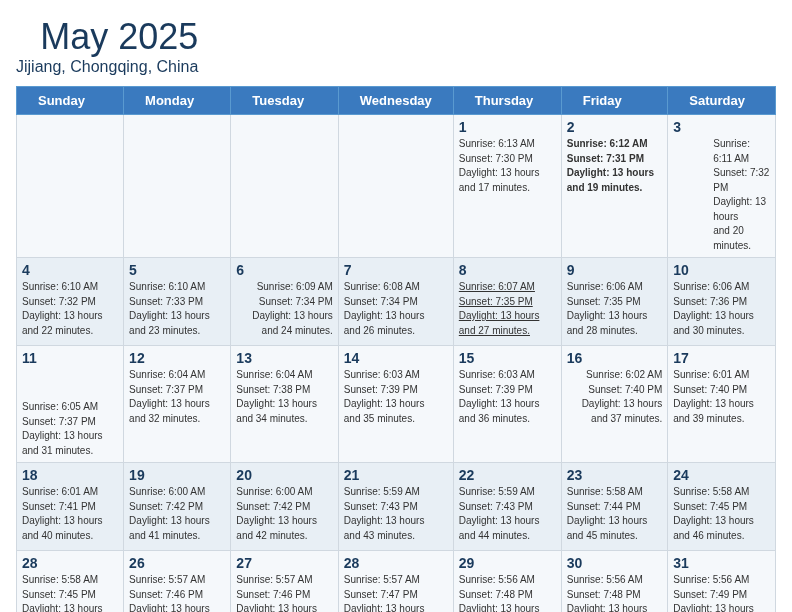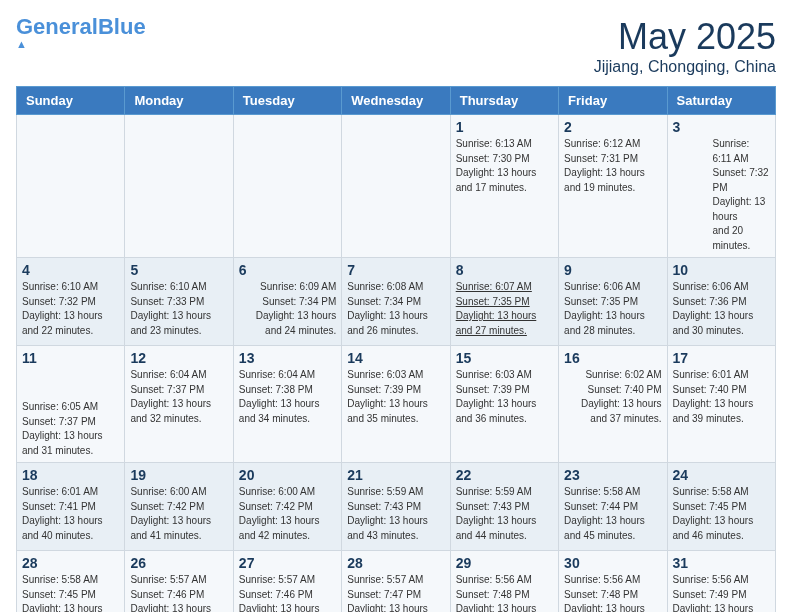--- a/index.html
+++ b/index.html
@@ -49,21 +49,21 @@
     }
     table {
       width: 100%;
       border-collapse: collapse;
       font-size: 11px;
     }
     thead tr th {
       background-color: #3a7abf;
       color: #fff;
       text-align: left;
-      padding: 6px 9px;
+      padding: 6px 21px;
       font-size: 13px;
       font-weight: bold;
       border: 1px solid #5a9ad0;
     }
     .week-row td {
       width: calc(100% / 7);
       vertical-align: top;
       padding: 4px 5px;
       border: 1px solid #d0d8e0;
       height: 88px;
@@ -88,26 +88,20 @@
       line-height: 1.45;
     }
     .empty-cell {
       background: #f5f8fb !important;
     }
   </style>
 </head>
 <body>
 
 <div class="header-area">
-  <div class="logo">
-    <div class="logo-text">
-      <span>General</span><span style="color:#4a90d9">Blue</span>
-    </div>
-    <div class="logo-tagline">▲</div>
-  </div>
   <div class="title-area">
     <div class="month-title">May 2025</div>
     <div class="location">Jijiang, Chongqing, China</div>
   </div>
 </div>
 
 <table>
   <thead>
     <tr>
     <th>Sunday</th>
@@ -127,21 +121,21 @@
         <td class="empty-cell"></td>
         <td>
           <span class="day-num">1</span>
           <div class="day-info" style="white-space: pre-line;">Sunrise: 6:13 AM
 Sunset: 7:30 PM
 Daylight: 13 hours
 and 17 minutes.</div>
         </td>
         <td>
           <span class="day-num">2</span>
-          <div class="day-info" style="white-space: pre-line;">Sunrise: 6:12 AM
+          <div class="day-info" style="white-space: pre-line; font-weight: bold;">Sunrise: 6:12 AM
 Sunset: 7:31 PM
 Daylight: 13 hours
 and 19 minutes.</div>
         </td>
         <td>
           <span class="day-num">3</span>
           <div class="day-info" style="white-space: pre-line; margin-left: 40px;">Sunrise: 6:11 AM
 Sunset: 7:32 PM
 Daylight: 13 hours
 and 20 minutes.</div>

